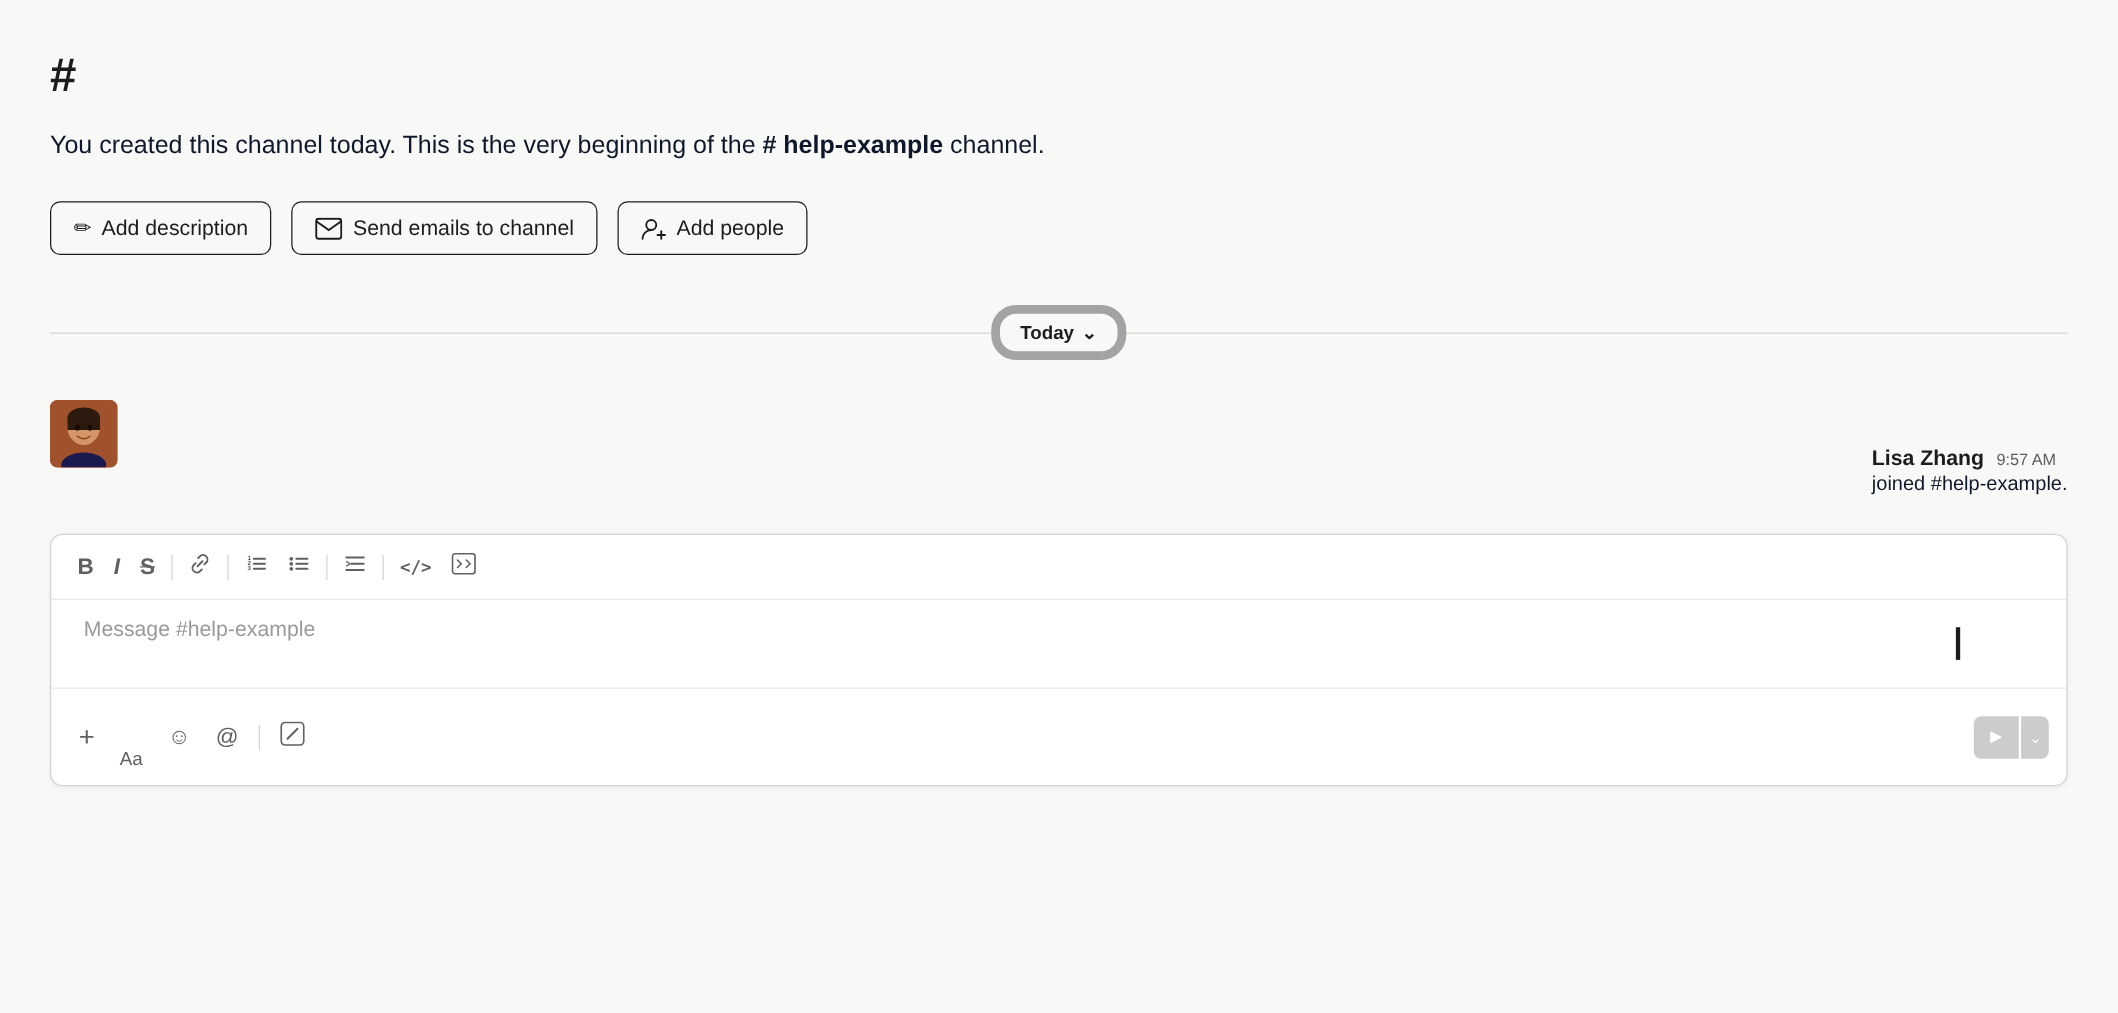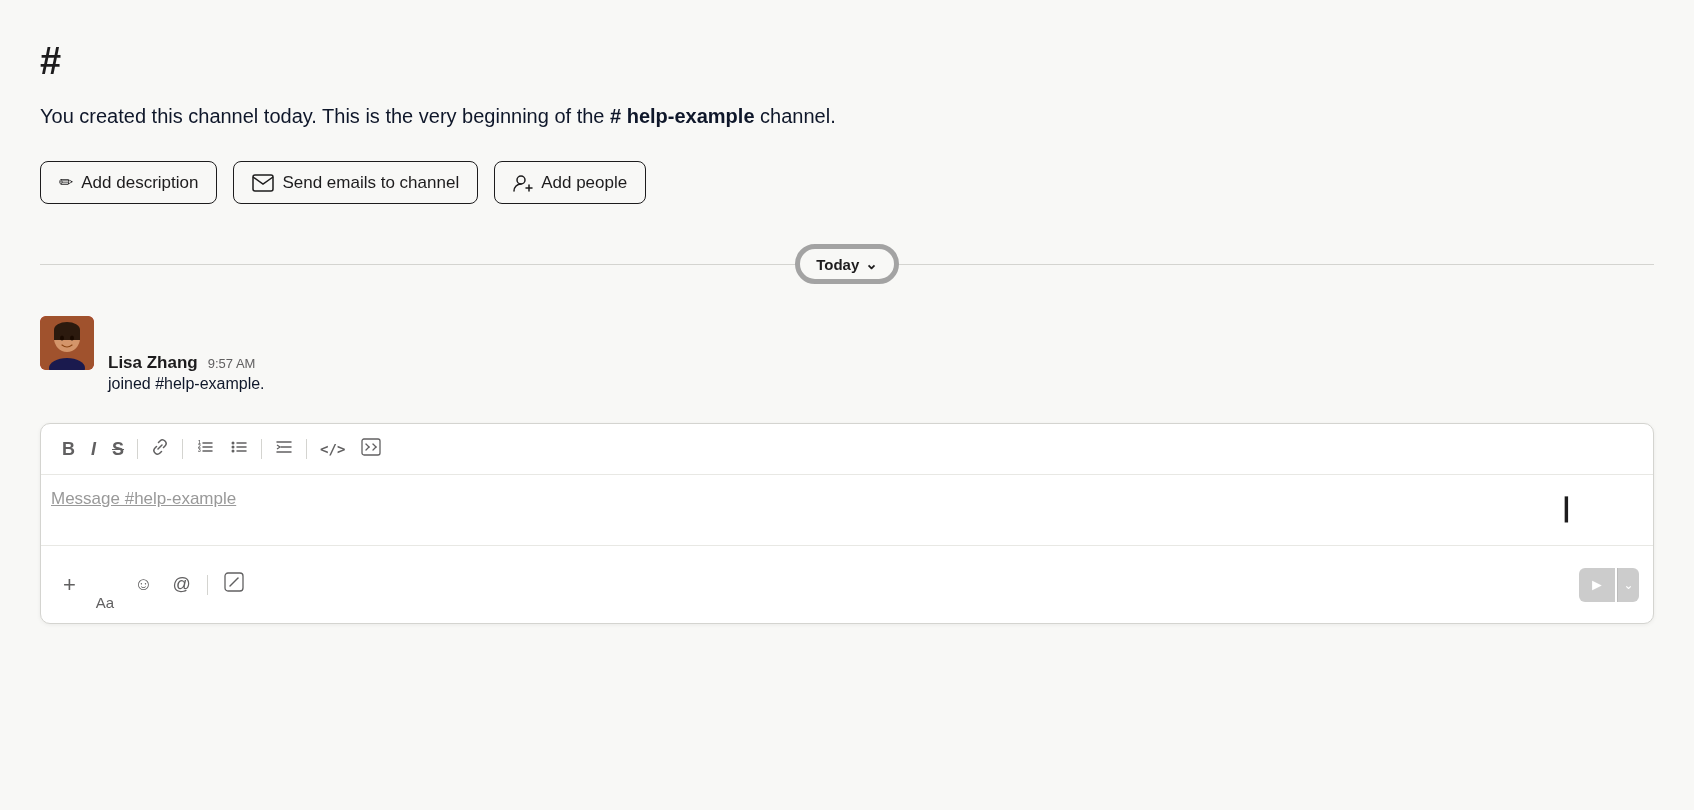--- a/index.html
+++ b/index.html
@@ -83,38 +83,39 @@
       position: absolute;
       left: 0;
       right: 0;
       height: 1px;
       background: #d4d4d0;
     }
 
     .divider-label {
       position: relative;
       background: #f8f8f6;
-      border: 5px solid #a3a3a3;
+      border: 7px solid #a3a3a3;
       border-radius: 20px;
       padding: 6px 16px;
       font-size: 15px;
       font-weight: 700;
       color: #1d1c1d;
       display: flex;
       align-items: center;
       gap: 6px;
       cursor: pointer;
       z-index: 1;
     }
 
     .message-area {
       display: flex;
       align-items: flex-start;
       gap: 14px;
       margin-bottom: 30px;
+      justify-content: space-between;
     }
 
     .avatar {
       width: 54px;
       height: 54px;
       border-radius: 6px;
       background: #c0392b;
       overflow: hidden;
       flex-shrink: 0;
       display: flex;
@@ -184,26 +185,25 @@
     }
 
     .toolbar-divider {
       width: 1px;
       height: 20px;
       background: #d4d4d0;
       margin: 0 4px;
     }
 
     .input-area {
-      padding: 14px 14px 10px 10px;
+      padding: 14px 14px 10px 26px;
       min-height: 70px;
       font-size: 16px;
       color: #999;
       position: relative;
-      text-decoration: underline;
     }
 
     .input-placeholder {
       color: #999;
       font-size: 17px;
     }
 
     .cursor-indicator {
       position: absolute;
       right: 80px;

